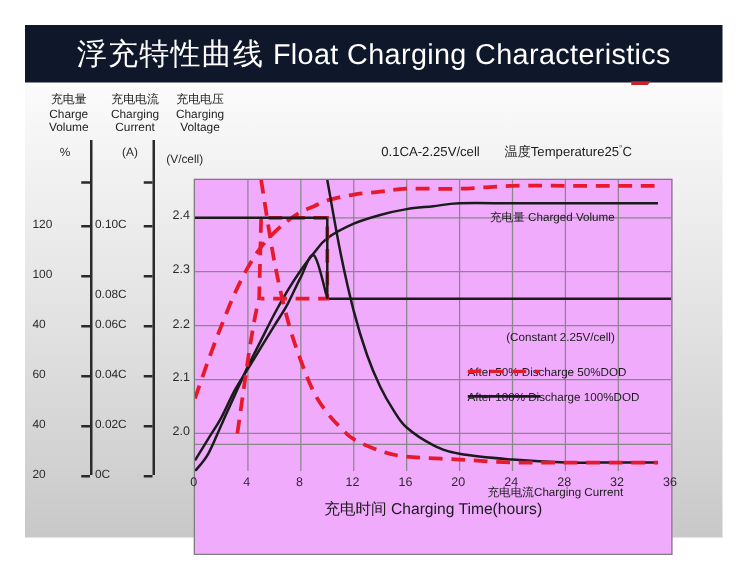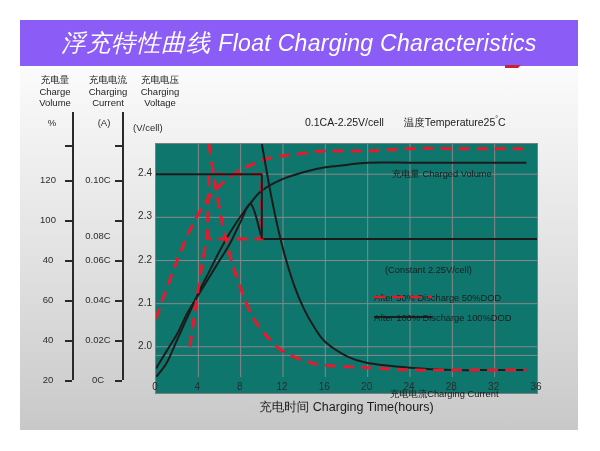--- a/index.html
+++ b/index.html
@@ -6,22 +6,21 @@
   body{
     width:600px;height:451px;background:#ffffff;
     font-family:"Liberation Sans","DejaVu Sans",sans-serif;
     overflow:hidden;position:relative;
   }
   #root{position:absolute;left:0;top:0;width:600px;height:451px;}
 
   
   .banner{
     position:absolute;left:20px;top:20px;width:558px;height:46px;
-    background:#8b5cf6;
-    font-style:italic;
+    background:#0f172a;
   }
   .banner-text{
     position:absolute;left:0;top:0;width:558px;height:46px;
     display:flex;align-items:center;justify-content:center;
     color:#ffffff;font-size:23px;letter-spacing:.3px;white-space:nowrap;
   }
   .banner-text .cn{font-size:24px;letter-spacing:1px;}
   .banner-text .en{font-size:23px;margin-left:7px;}
   .banner-tail{
     position:absolute;left:505px;top:65px;width:0;height:0;
@@ -36,27 +35,27 @@
     background:linear-gradient(to bottom,#fbfbfb 0%,#f2f2f2 18%,#e2e2e2 52%,#cfcfcf 88%,#c8c8c8 100%);
   }
 
   
   .axhdr{position:absolute;text-align:center;font-size:9.5px;color:#1d1d1d;line-height:11.5px;}
   .axhdr .cn{font-size:9.5px;}
 
   
   .spine{position:absolute;width:1.5px;background:#2a2a2a;}
   .tick{position:absolute;width:7px;height:1.5px;background:#2a2a2a;}
-  .ticklab{position:absolute;font-size:9.5px;color:#2b2b2b;text-align:center;}
+  .ticklab{position:absolute;font-size:9.5px;color:#2b2b2b;text-align:left;}
   .unitlab{position:absolute;font-size:9.5px;color:#2b2b2b;text-align:center;}
 
   
   .plot{
-    position:absolute;left:155px;top:143px;width:383px;height:251px;
-    background:#0f766e;border:1px solid #7d7d7d;box-sizing:border-box;
+    position:absolute;left:155px;top:143px;width:383px;height:301px;
+    background:#f0abfc;border:1px solid #7d7d7d;box-sizing:border-box;
   }
   .plot svg{position:absolute;left:0;top:0;}
   .vlab{position:absolute;font-size:10px;color:#2b2b2b;text-align:right;width:26px;}
   .xlab{position:absolute;font-size:10px;color:#2b2b2b;text-align:center;width:24px;}
 
   
   .ann{position:absolute;font-size:9.3px;color:#1b1b1b;white-space:nowrap;}
   .ann.sub{font-size:9.3px;}
   .legrow{position:absolute;font-size:9.3px;color:#1b1b1b;white-space:nowrap;}
 
@@ -171,21 +170,21 @@
         <line x1="105.83333333333334" y1="94.92592592592595" x2="381" y2="94.92592592592595" stroke="#1b1b1b" stroke-width="2"></line>
         <path d="M 33.86666666666667 202.79629629629628 C 40.21666666666667 159.64814814814812, 45.50833333333333 116.49999999999994, 51.329166666666666 94.92592592592595 L 52.91666666666667 30.20370370370381 L 105.83333333333334 30.20370370370381 L 105.83333333333334 94.92592592592595 L 52.91666666666667 94.92592592592595" fill="none" stroke="#e8192c" stroke-width="3" stroke-dasharray="11,7" stroke-linecap="butt"></path>
         <line x1="0" y1="30.20370370370381" x2="105.83333333333334" y2="30.20370370370381" stroke="#1b1b1b" stroke-width="2"></line>
         <line x1="105.83333333333334" y1="30.20370370370381" x2="105.83333333333334" y2="94.92592592592595" stroke="#1b1b1b" stroke-width="2"></line>
       </svg>
 
     <div class="ann" style="left:236px;top:24px;">
       <span>充电量</span>
       <span>Charged Volume</span>
     </div>
-    <div class="ann sub" style="left:229px;top:121px;">(Constant 2.25V/cell)</div>
+    <div class="ann sub" style="left:249px;top:121px;">(Constant 2.25V/cell)</div>
     <div class="ann" style="left:234px;top:196px;margin-top:48px;">
       <span>充电电流</span><span>Charging Current</span>
     </div>
 
     <div class="legrow" style="left:218px;top:148px;">
       <svg width="58" height="10" style="vertical-align:middle;margin-right:4px;">
         <line x1="0" y1="5" x2="58" y2="5" stroke="#e8192c" stroke-width="2.6" stroke-dasharray="11,7"></line>
       </svg><span style="vertical-align:middle;">After 50% Discharge 50%DOD</span>
     </div>
     <div class="legrow" style="left:218px;top:168px;">

